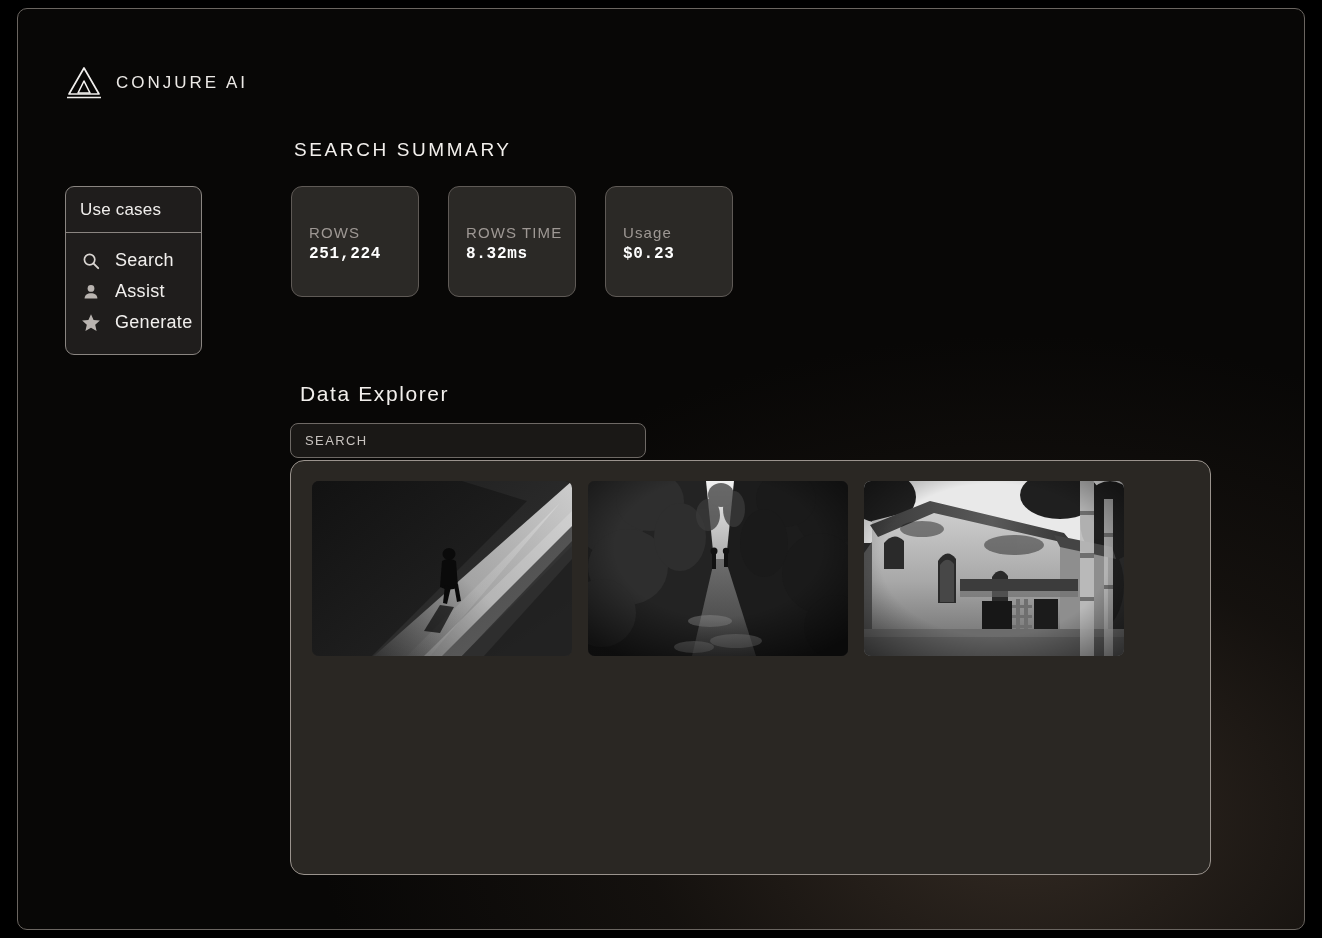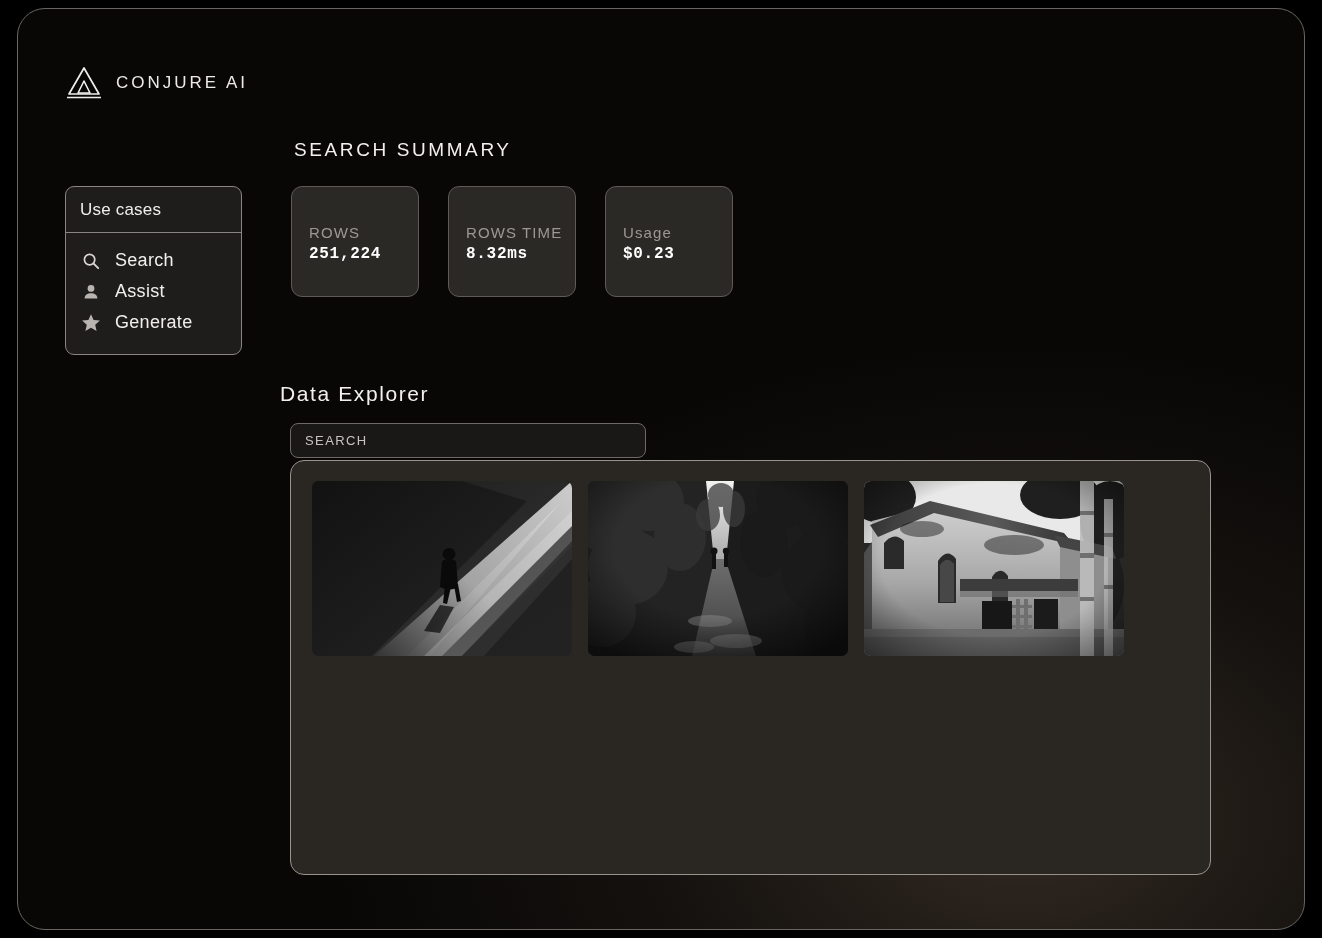--- a/index.html
+++ b/index.html
@@ -16,21 +16,21 @@
   }
 
   
   .app-frame {
     position: absolute;
     left: 17px;
     top: 8px;
     width: 1288px;
     height: 922px;
     border: 1px solid #6a6560;
-    border-radius: 28px;
+    border-radius: 10px;
     background:
       radial-gradient(ellipse 900px 620px at 78% 88%, rgba(58,48,40,0.85) 0%, rgba(35,29,24,0.45) 42%, rgba(10,8,7,0.0) 78%),
       #080706;
     box-sizing: border-box;
     overflow: hidden;
   }
   .frame-noise {
     position: absolute;
     inset: 0;
     pointer-events: none;
@@ -65,33 +65,33 @@
     text-align: center;
   }
   #search-summary-title {
     left: 276px;
     top: 130px;
     font-size: 19px;
     letter-spacing: 2.6px;
     font-weight: 400;
   }
   #data-explorer-title {
-    left: 262px;
+    left: 282px;
     top: 373px;
     font-size: 21px;
     letter-spacing: 1.6px;
     font-weight: 400;
   }
 
   
   .sidebar {
     position: absolute;
     left: 47px;
     top: 177px;
-    width: 177px;
+    width: 137px;
     border: 1px solid #8a8581;
     border-radius: 9px;
     background: #1f1d1c;
     box-sizing: border-box;
     overflow: hidden;
   }
   .sidebar-header {
     padding: 13px 0 12px 14px;
     color: #f0eeec;
     font-size: 17px;

